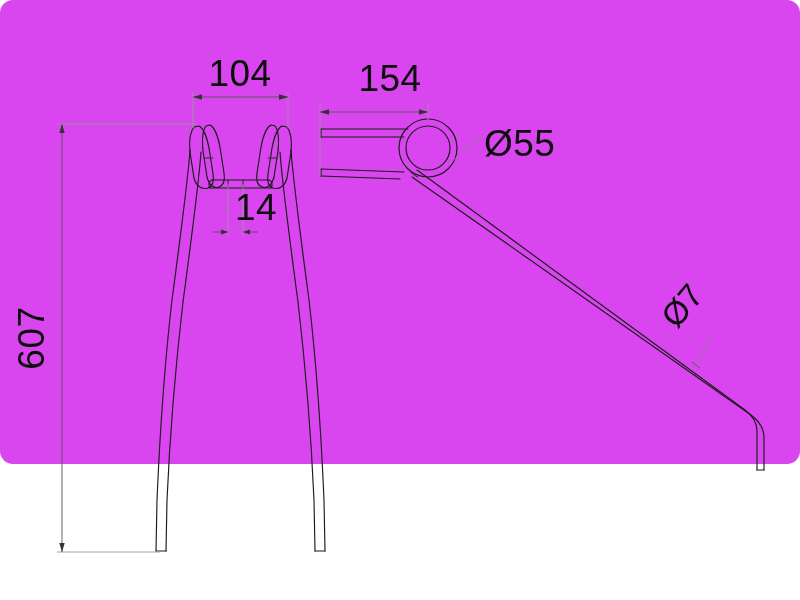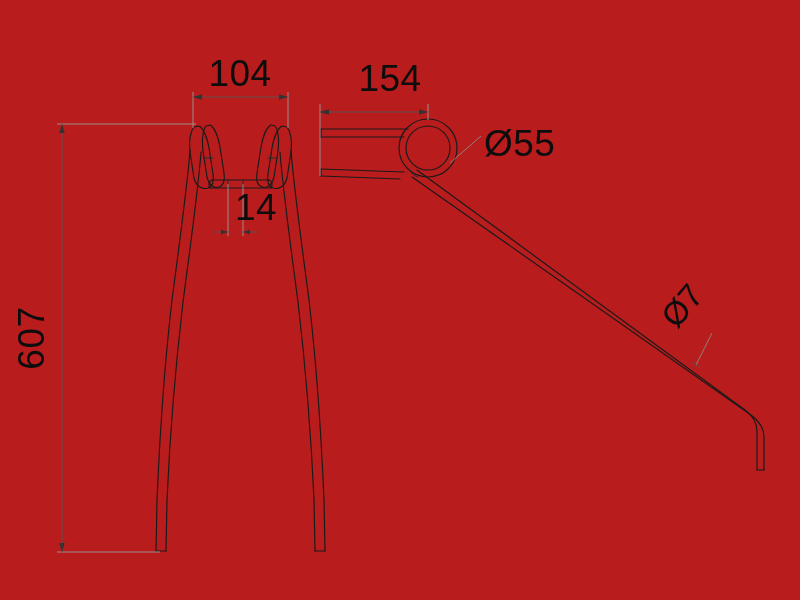--- a/index.html
+++ b/index.html
@@ -9,22 +9,23 @@
   }
   body {
     width: 800px;
     height: 600px;
     overflow: hidden;
     font-family: "Liberation Sans", sans-serif;
   }
   #drawing-root {
     position: relative;
     width: 800px;
-    height: 600px;
-    background: #b91c1c;
+    height: 464px;
+    background: #d946ef;
+    border-radius: 13px;
   }
   svg.cad {
     display: block;
     width: 800px;
     height: 600px;
   }
   .part-line {
     fill: none;
     stroke: #1a1a1a;
     stroke-width: 1.15;

